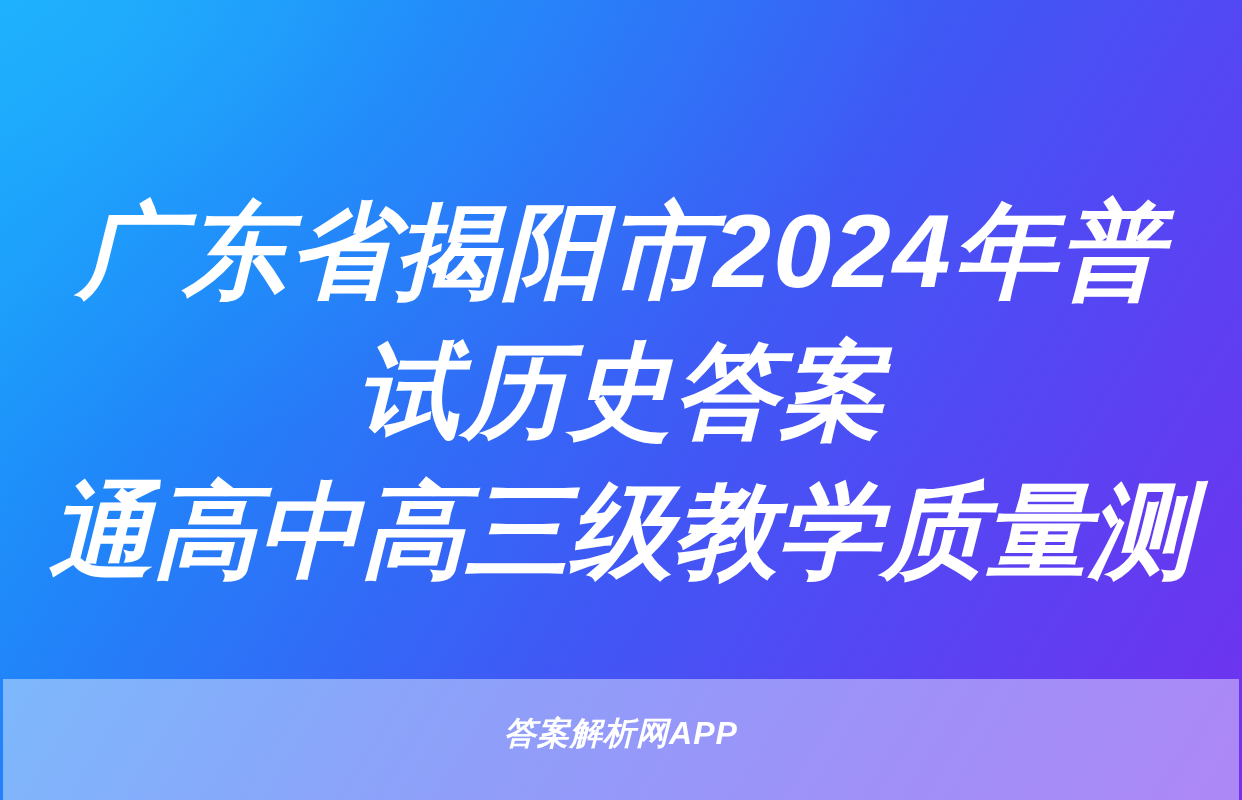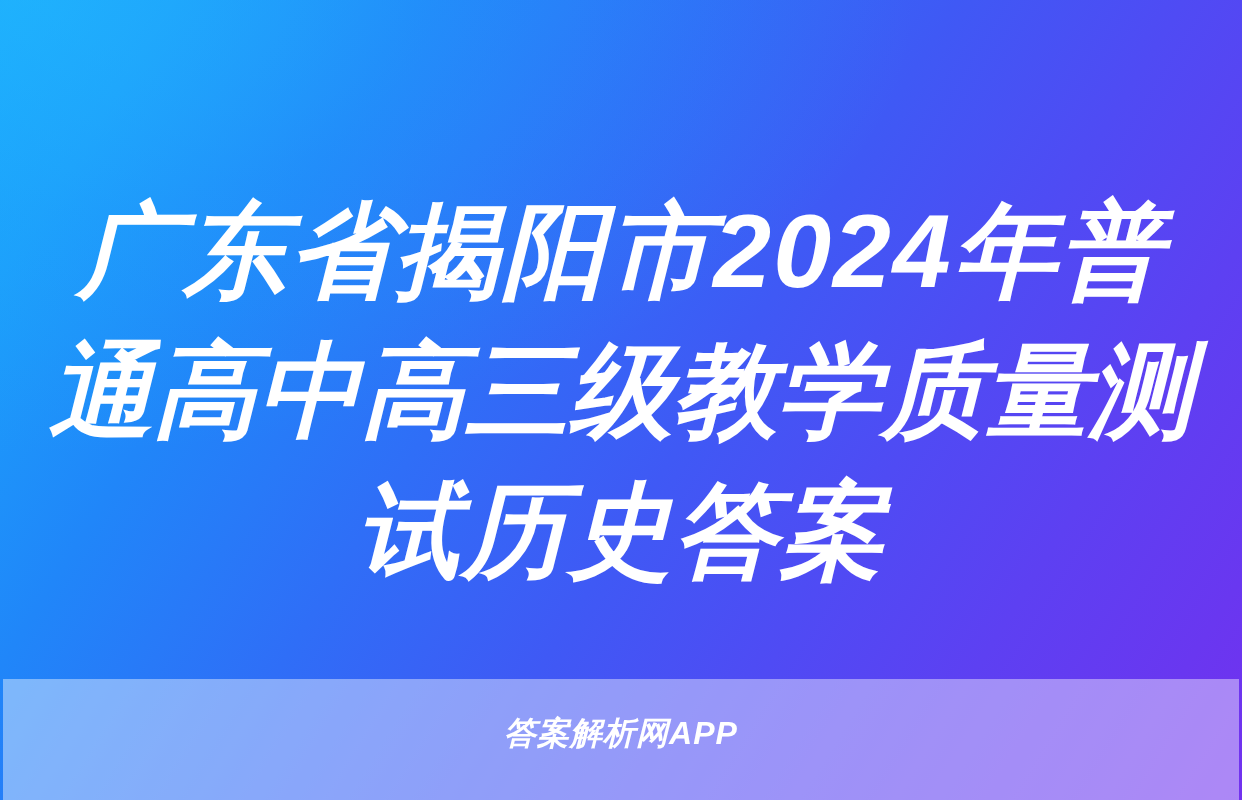--- a/index.html
+++ b/index.html
@@ -90,21 +90,21 @@
     white-space: nowrap;
   }
 </style>
 </head>
 <body>
 
 <div id="poster">
 
   <div class="title-block">
     <span class="title-line l1">广东省揭阳市2024年普</span>
+    <span class="title-line l3">试历史答案</span>
     <span class="title-line l2">通高中高三级教学质量测</span>
-    <span class="title-line l3">试历史答案</span>
   </div>
 
   <div class="bottom-band"></div>
 
   <div class="watermark">答案解析网APP</div>
 
 </div>
 
 </body></html>

